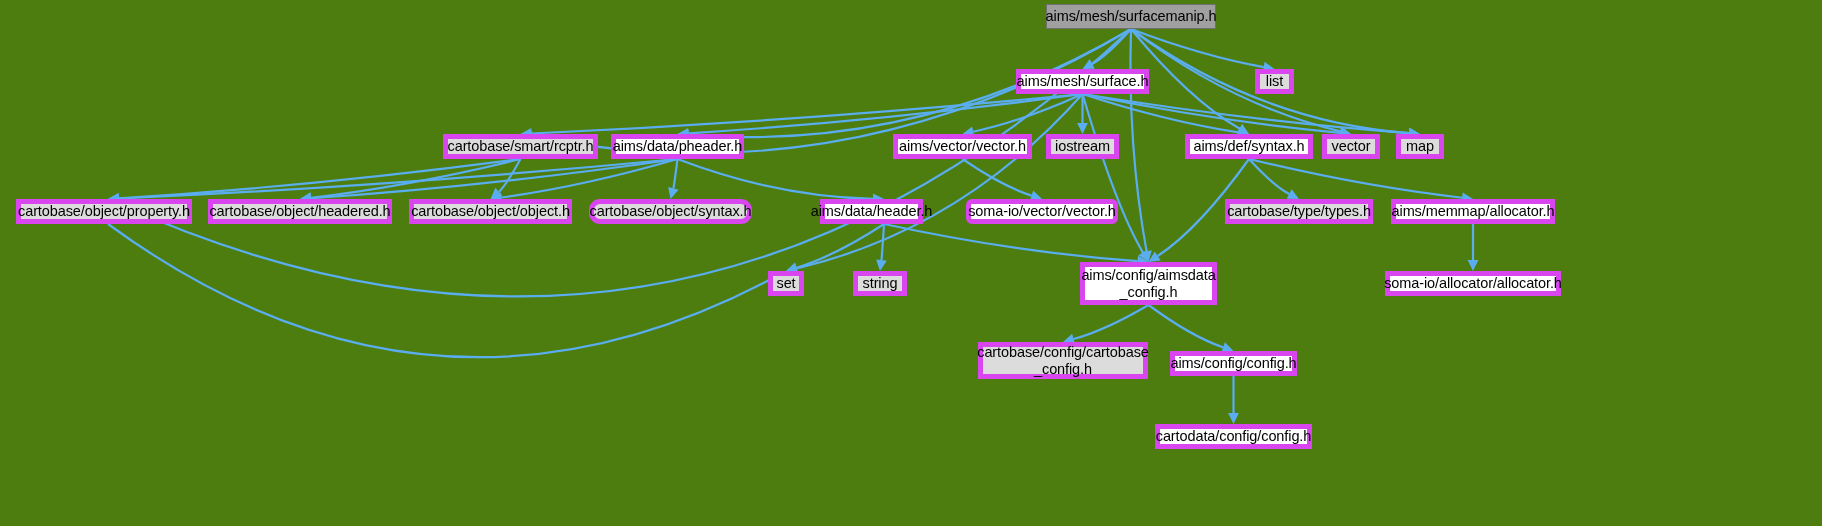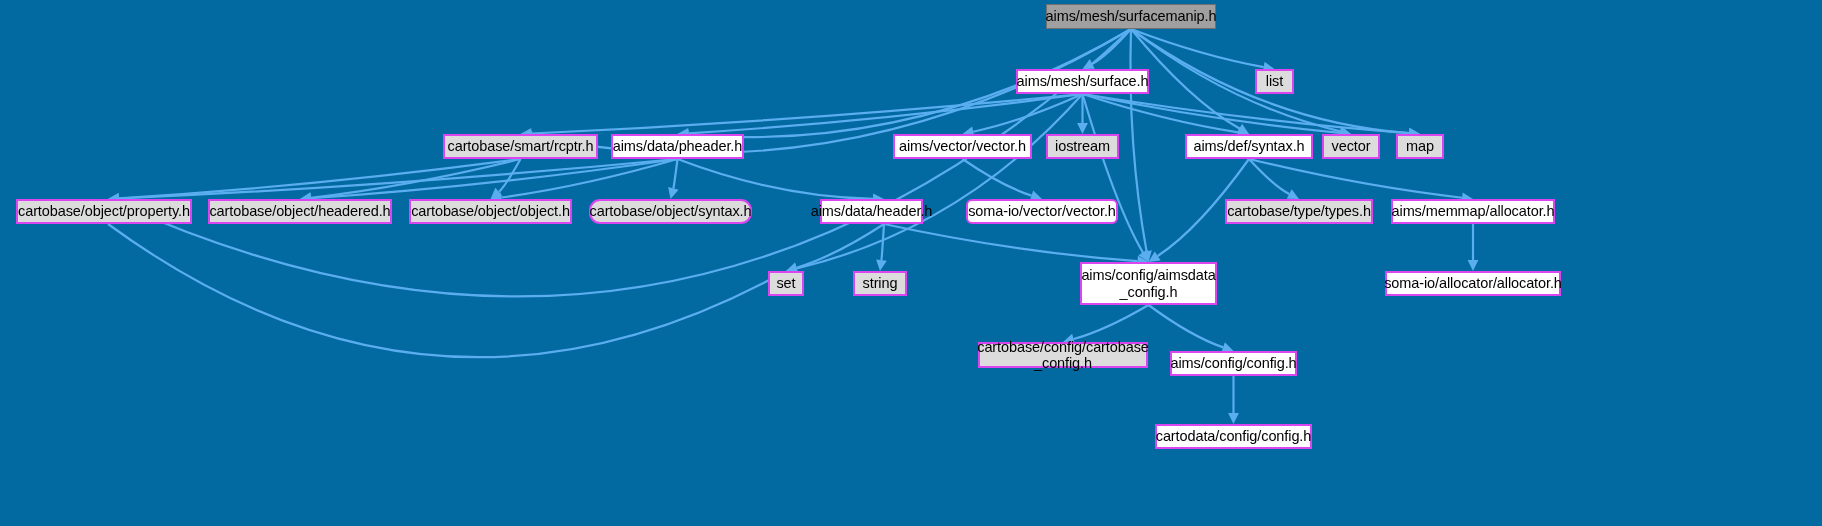--- a/index.html
+++ b/index.html
@@ -1,20 +1,20 @@
 <!DOCTYPE html>
 <html><head>
 <meta charset="utf-8">
 <title>Include dependency graph</title>
 <style>
   html,body{margin:0;padding:0;background:#000;}
-  #graph{position:relative;width:1822px;height:526px;background:#0369a1;
+  #graph{position:relative;width:1822px;height:526px;background:#4d7c0f;
          font-family:"Liberation Sans",sans-serif;overflow:hidden;}
   #edges{position:absolute;left:0;top:0;width:1822px;height:526px;}
-  .node{position:absolute;box-sizing:border-box;border:2px solid #d946ef;
+  .node{position:absolute;box-sizing:border-box;border:5px solid #d946ef;
         display:flex;align-items:center;justify-content:center;text-align:center;
         font-size:14.5px;line-height:1.12;color:#000;letter-spacing:-0.1px;
         padding:0 4px;white-space:pre;}
   .node.white{background:#ffffff;}
   .node.grey{background:#dcdcdc;}
   .node.root{background:#a0a0a0;border:1px solid #707070;}
 </style>
 </head>
 <body>
 
@@ -114,18 +114,18 @@
       <div class="node grey" style="left: 589px; top: 199px; width: 163px; height: 25px; border-radius: 11px;">cartobase/object/syntax.h</div>
       <div class="node white" style="left: 820px; top: 199px; width: 103px; height: 25px;">aims/data/header.h</div>
       <div class="node white" style="left: 966px; top: 199px; width: 152px; height: 25px; border-radius: 6px;">soma-io/vector/vector.h</div>
       <div class="node grey" style="left: 1225px; top: 199px; width: 148px; height: 25px;">cartobase/type/types.h</div>
       <div class="node white" style="left: 1391px; top: 199px; width: 164px; height: 25px;">aims/memmap/allocator.h</div>
       <div class="node grey" style="left: 768px; top: 271px; width: 36px; height: 25px;">set</div>
       <div class="node grey" style="left: 853px; top: 271px; width: 54px; height: 25px;">string</div>
       <div class="node white" style="left: 1080px; top: 262px; width: 137px; height: 43px;">aims/config/aimsdata
 _config.h</div>
       <div class="node white" style="left: 1385px; top: 271px; width: 176px; height: 25px;">soma-io/allocator/allocator.h</div>
-      <div class="node grey" style="left: 978px; top: 342px; width: 170px; height: 26px;">cartobase/config/cartobase
+      <div class="node grey" style="left: 978px; top: 342px; width: 170px; height: 37px;">cartobase/config/cartobase
 _config.h</div>
       <div class="node white" style="left: 1170px; top: 351px; width: 127px; height: 25px;">aims/config/config.h</div>
       <div class="node white" style="left: 1155px; top: 424px; width: 157px; height: 25px;">cartodata/config/config.h</div>
     </div>
 </div>
 
 </body></html>

